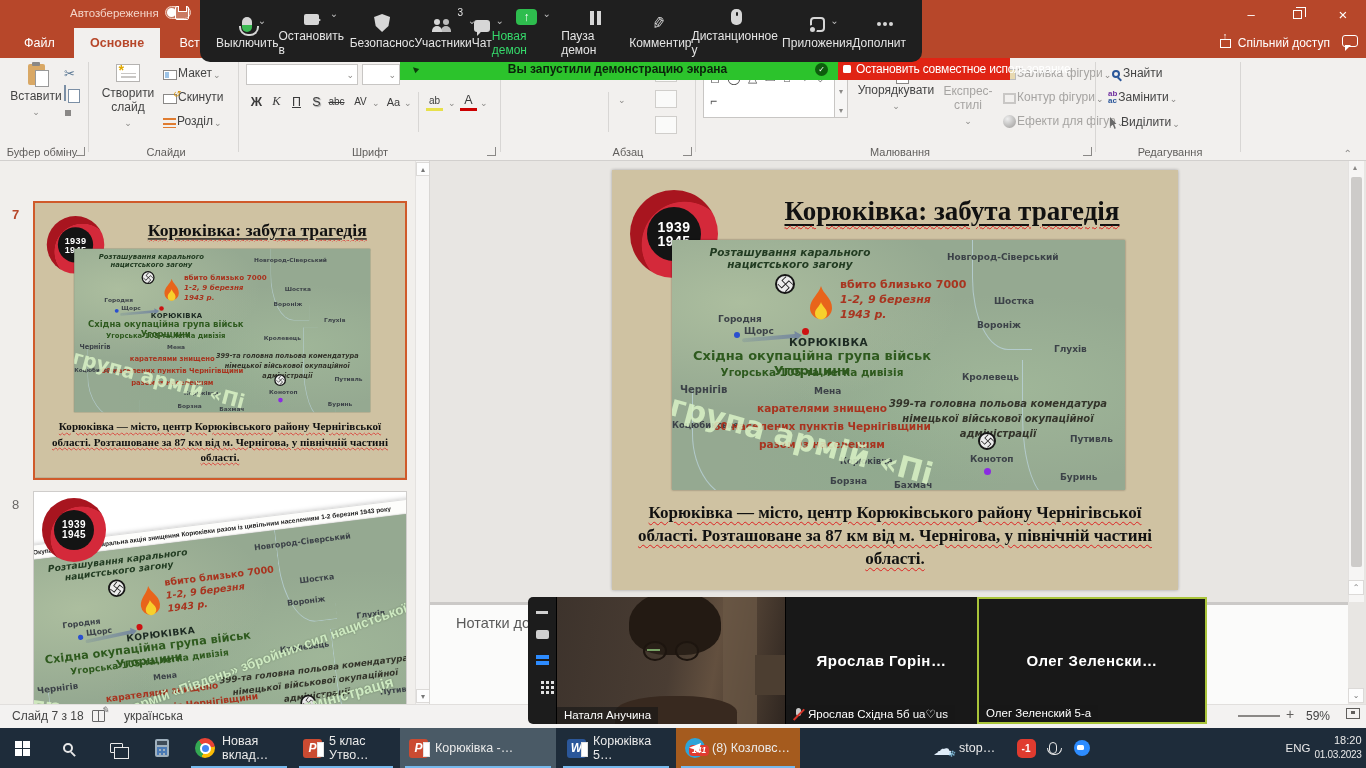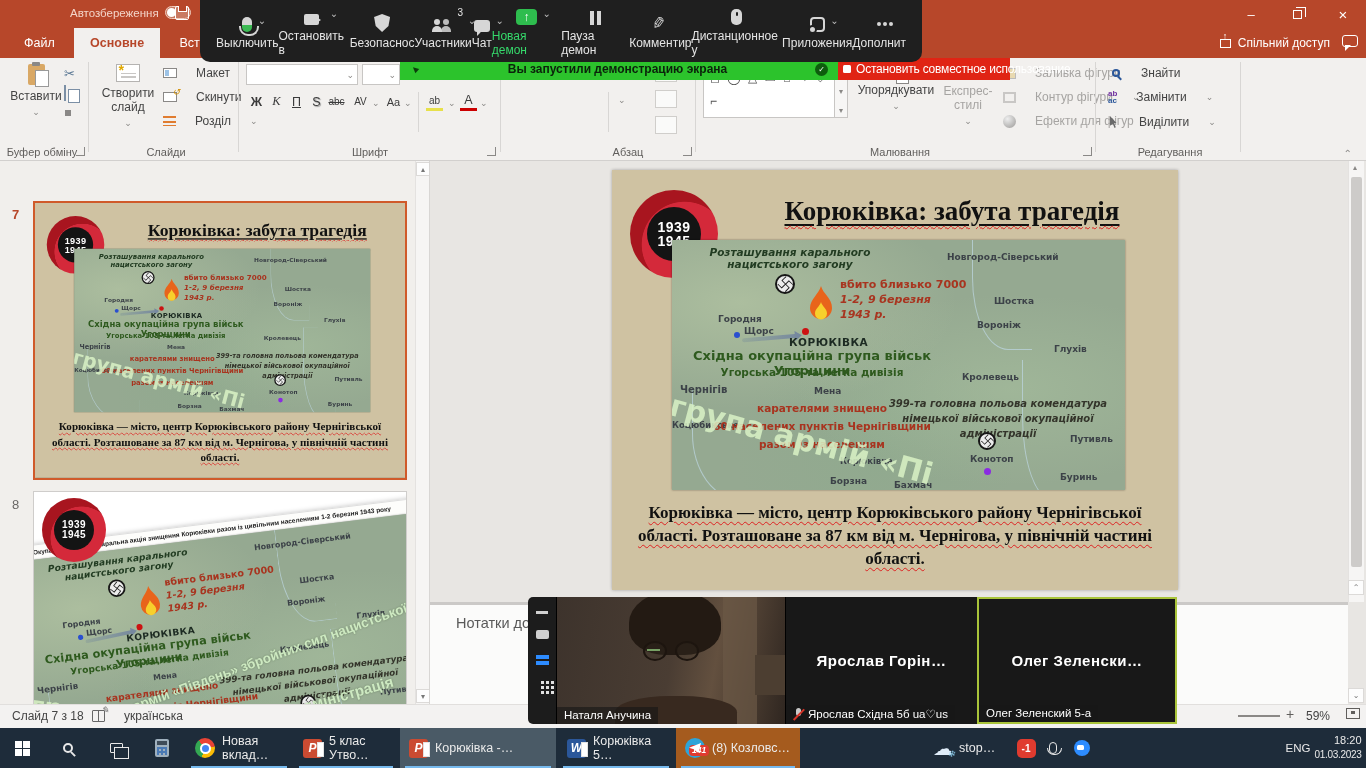--- a/index.html
+++ b/index.html
@@ -64,21 +64,21 @@
 .banner-red{left:838px;top:58px;width:172px;height:22px;background:#e02414;z-index:55;display:flex;align-items:center;gap:5px;padding:0 5px}
 .banner-red .sq{width:8px;height:8px;background:#fff;border-radius:1.5px;flex:none}
 .banner-red .txt{color:#fff;font-weight:normal;font-size:12px;letter-spacing:-.2px;white-space:nowrap}
 
 
 .ribbon{left:0;top:58px;width:1366px;height:103px;background:#f2f0ee;border-bottom:1px solid #d2d0ce;z-index:4}
 .rsep{position:absolute;top:4px;bottom:8px;width:1px;background:#d8d6d4}
 .rgrouplabel{position:absolute;top:88px;font-size:11px;color:#605e5c;text-align:center}
 .launcher{position:absolute;top:89px;width:9px;height:9px;border-left:1px solid #8a8886;border-bottom:1px solid #8a8886;transform:rotate(270deg)}
 .bigbtn{position:absolute;display:flex;flex-direction:column;align-items:center;gap:4px;font-size:12px;color:#444;text-align:center;cursor:pointer}
-.smallbtn{position:absolute;display:flex;align-items:center;gap:19px;font-size:12px;color:#444;cursor:pointer;white-space:nowrap}
+.smallbtn{position:absolute;display:flex;align-items:flex-end;gap:1px;font-size:12px;color:#444;cursor:pointer;white-space:nowrap}
 .dis{color:#a6a4a2}
 .chev{color:#8a8886;font-size:9px}
 .ic-paste{width:17px;height:21px;background:#d9a865;border-radius:2px;position:relative}
 .ic-paste::before{content:"";position:absolute;left:4px;top:-2px;width:8px;height:4px;background:#8a8886;border-radius:1px}
 .ic-paste::after{content:"";position:absolute;right:-4px;bottom:-2px;width:12px;height:15px;background:#fff;border:1px solid #999}
 .ic-copy{width:10px;height:12px;border:1.3px solid #7b8fa5;background:#fff;position:relative}
 .ic-copy::after{content:"";position:absolute;left:2.5px;top:2.5px;width:10px;height:12px;border:1.3px solid #7b8fa5;background:#fff}
 .ic-brush{width:4px;height:11px;background:#c8922e;transform:rotate(35deg);position:relative;border-radius:1px}
 .ic-brush::after{content:"";position:absolute;left:-1px;bottom:-6px;width:6px;height:6px;background:#8a8886}
 .ic-newslide{width:24px;height:18px;background:#fff;border:1px solid #b5b3b1;position:relative}
@@ -735,21 +735,21 @@
     </div>
     <span class="vlabel">Наталя Анучина</span>
   </div>
   <div class="vtile" style="width:192px">
     <span class="vname-center">Ярослав  Горін…</span>
     <span class="vlabel">
       <i class="micmute"></i>
       <span>Ярослав Східна 5б ua♡us</span>
     </span>
   </div>
-  <div class="vtile active-speaker" style="width:200px">
+  <div class="vtile active-speaker" style="width:230px">
     <span class="vname-center">Олег  Зеленски…</span>
     <span class="vlabel">Олег Зеленский 5-а</span>
   </div>
 </div>
 
 <div class="abs taskbar">
   <span class="tb" style="left:0;width:44px">
       <i class="ic-win">
         <i></i>
         <i></i>

